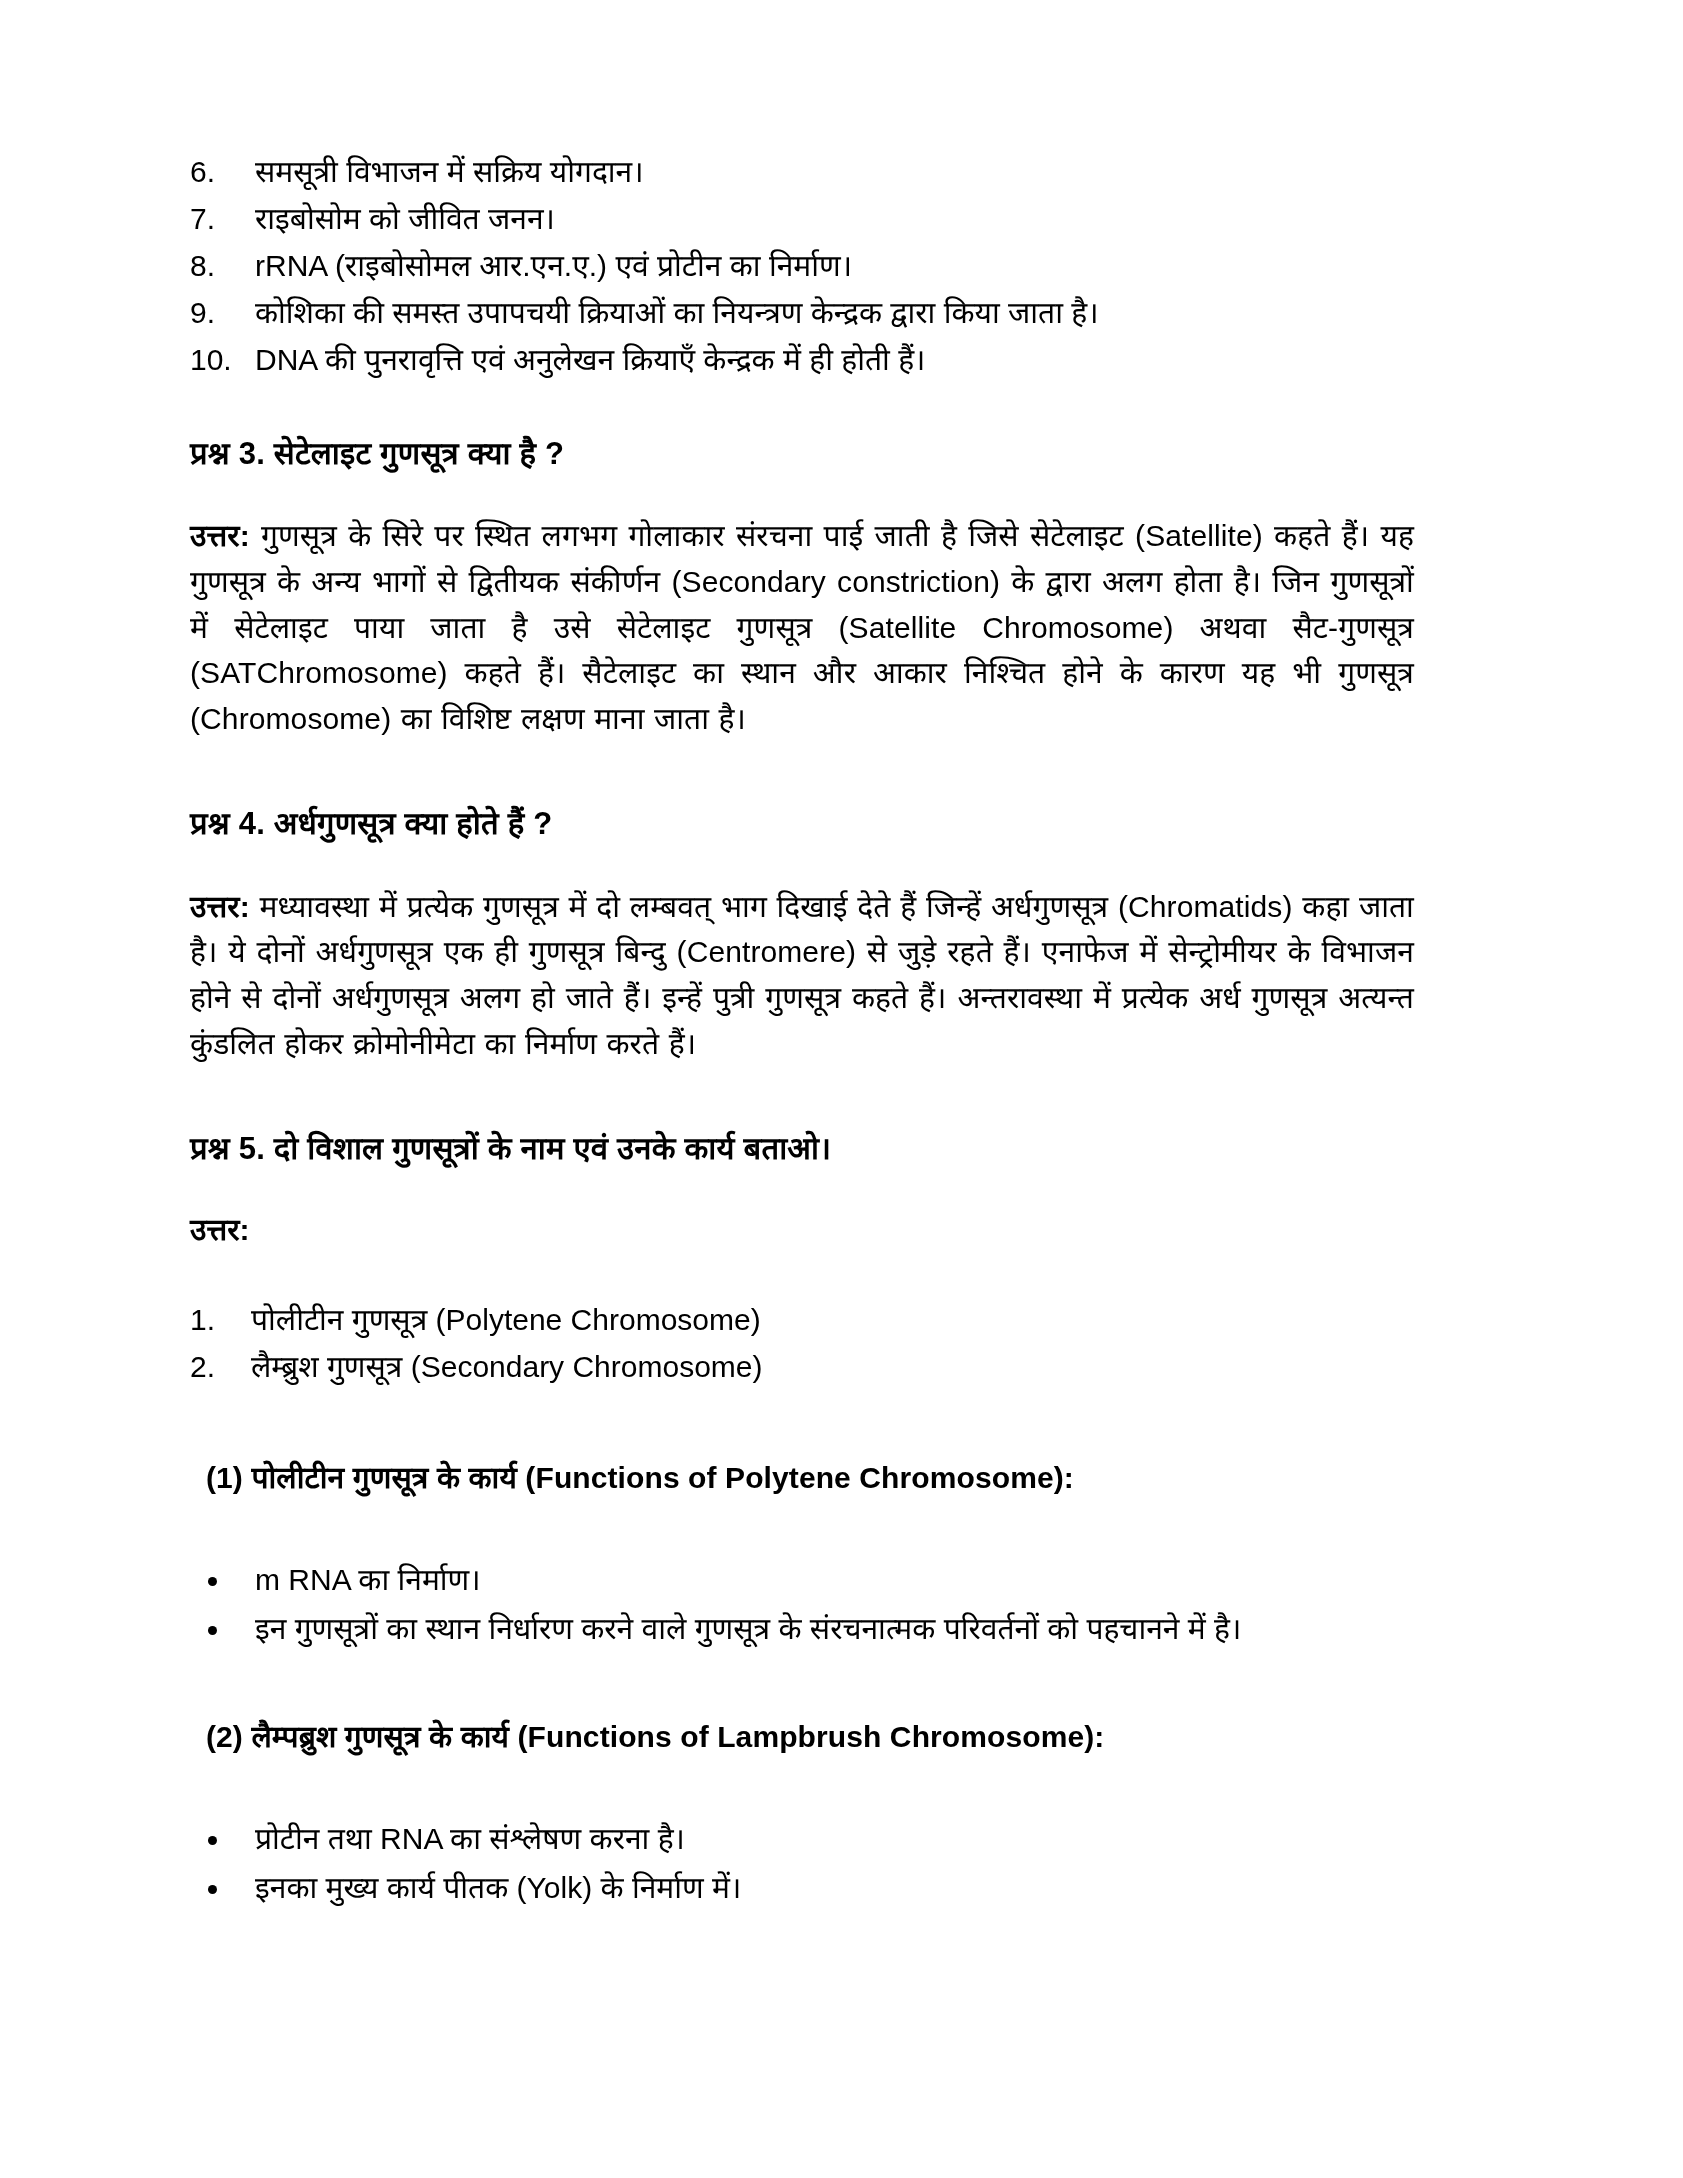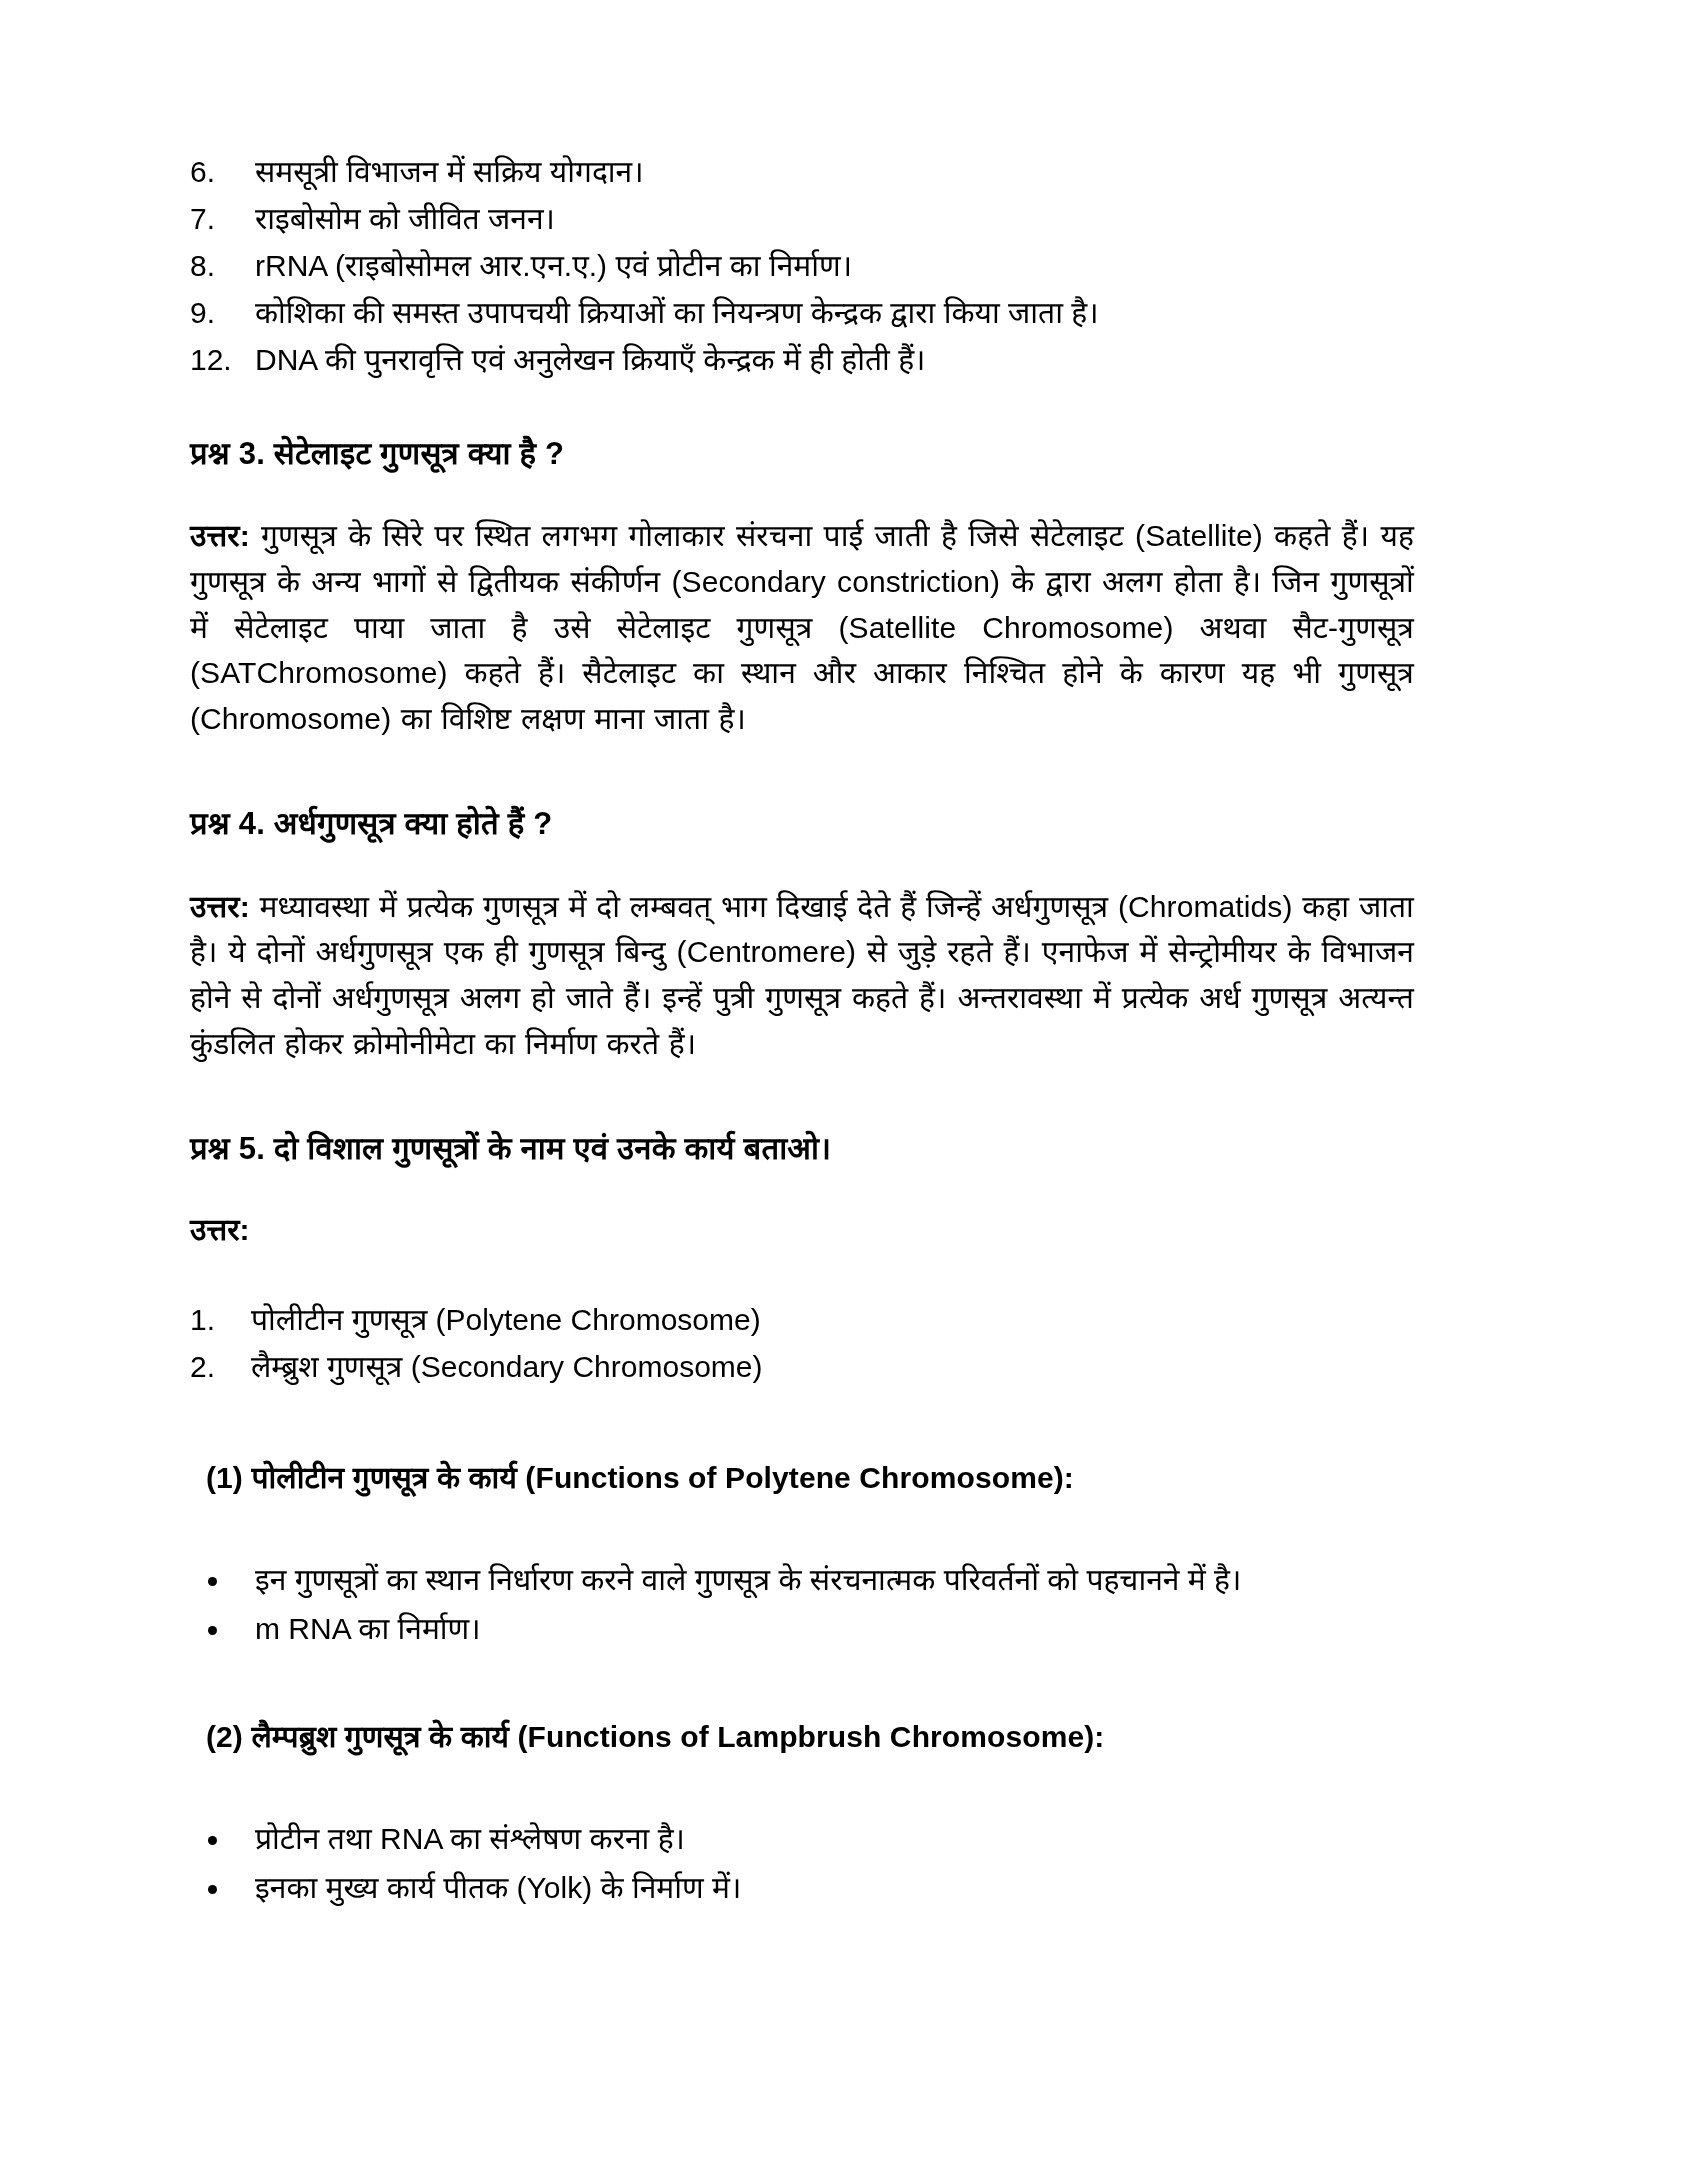--- a/index.html
+++ b/index.html
@@ -144,21 +144,21 @@
       </li>
       <li>
         <span class="marker">8.</span>
         <span>rRNA (राइबोसोमल आर.एन.ए.) एवं प्रोटीन का निर्माण।</span>
       </li>
       <li>
         <span class="marker">9.</span>
         <span>कोशिका की समस्त उपापचयी क्रियाओं का नियन्त्रण केन्द्रक द्वारा किया जाता है।</span>
       </li>
       <li>
-        <span class="marker">12.</span>
+        <span class="marker">10.</span>
         <span>DNA की पुनरावृत्ति एवं अनुलेखन क्रियाएँ केन्द्रक में ही होती हैं।</span>
       </li>
     </ol>
 
     <div class="sp-list-to-head"></div>
 
     <h2 class="heading">प्रश्न 3. सेटेलाइट गुणसूत्र क्या है ?</h2>
 
     <div class="sp-head-to-para"></div>
 
@@ -197,22 +197,22 @@
       </li>
     </ol>
 
     <div class="sp-list-to-sub"></div>
 
     <h3 class="subheading">(1) पोलीटीन गुणसूत्र के कार्य (Functions of Polytene Chromosome):</h3>
 
     <div class="sp-sub-to-bul"></div>
 
     <ul class="bullet-list indent-list">
+      <li>m RNA का निर्माण।</li>
       <li>इन गुणसूत्रों का स्थान निर्धारण करने वाले गुणसूत्र के संरचनात्मक परिवर्तनों को पहचानने में है।</li>
-      <li>m RNA का निर्माण।</li>
     </ul>
 
     <div class="sp-bul-to-sub"></div>
 
     <h3 class="subheading">(2) लैम्पब्रुश गुणसूत्र के कार्य (Functions of Lampbrush Chromosome):</h3>
 
     <div class="sp-sub-to-bul"></div>
 
     <ul class="bullet-list indent-list">
       <li>प्रोटीन तथा RNA का संश्लेषण करना है।</li>

